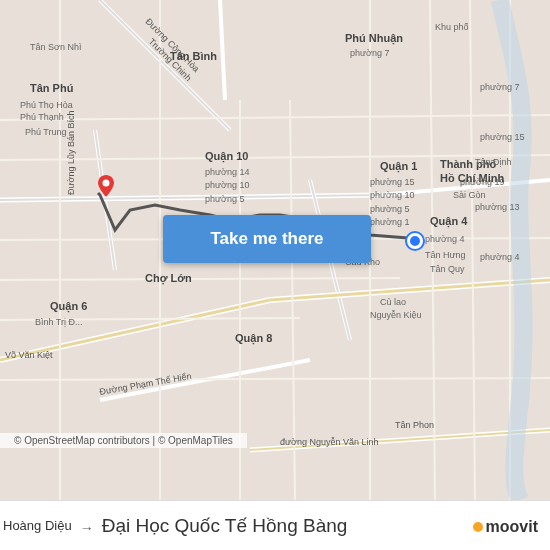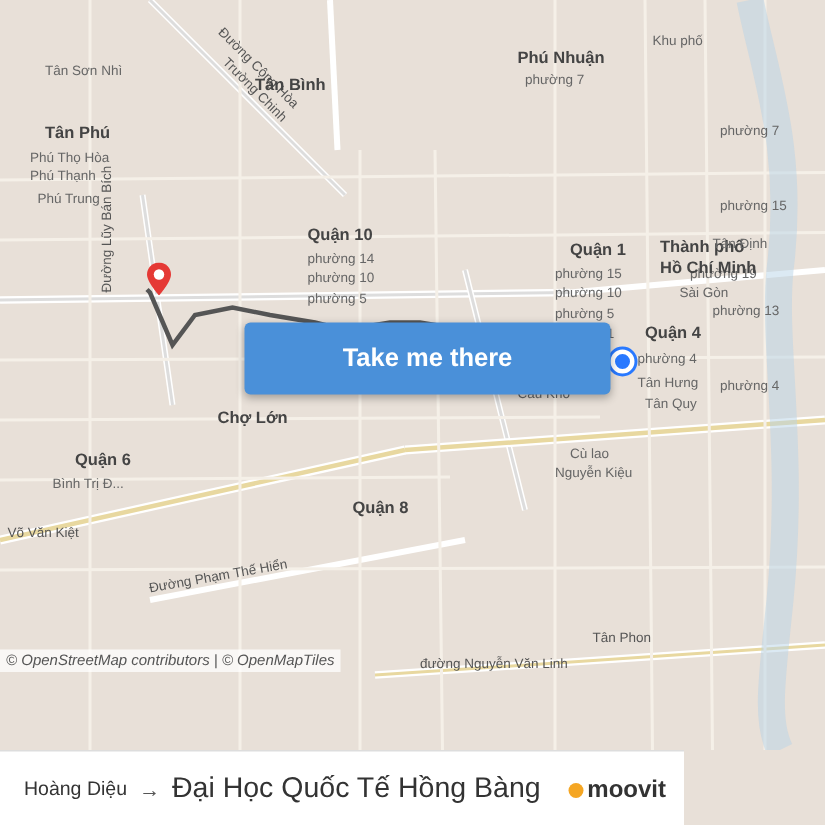--- a/index.html
+++ b/index.html
@@ -22,21 +22,21 @@
     #map-svg {
       position: absolute;
       top: 0; left: 0;
       width: 100%; height: 100%;
     }
 
     #take-me-there-btn {
       position: absolute;
       top: 215px;
       left: 163px;
-      width: 244px;
+      width: 208px;
       height: 48px;
       background: #4a90d9;
       color: white;
       border: none;
       border-radius: 4px;
       font-size: 17px;
       font-weight: bold;
       cursor: pointer;
       display: flex;
       align-items: center;
@@ -63,26 +63,26 @@
       height: 16px;
       background: #2979ff;
       border: 3px solid white;
       border-radius: 50%;
       box-shadow: 0 0 0 2px #2979ff;
     }
 
     #footer {
       position: absolute;
       bottom: 0;
-      width: 456px;
+      width: 550px;
       height: 50px;
       background: white;
       display: flex;
       align-items: center;
-      padding: 0 16px;
+      padding: 0 3px;
       border-top: 1px solid #ddd;
       gap: 8px;
     }
 
     #footer-from {
       font-size: 13px;
       color: #333;
       font-weight: 500;
     }
 
@@ -97,22 +97,21 @@
       font-weight: 500;
     }
 
     #copyright {
       position: absolute;
       bottom: 52px;
       left: 0;
       font-size: 10px;
       color: #555;
       background: rgba(255,255,255,0.75);
-      padding: 2px 4px;
-      font-style: italic;
+      padding: 2px 14px;
     }
 
     #moovit-logo {
       position: absolute;
       bottom: 14px;
       right: 12px;
       display: flex;
       align-items: center;
       gap: 4px;
     }

